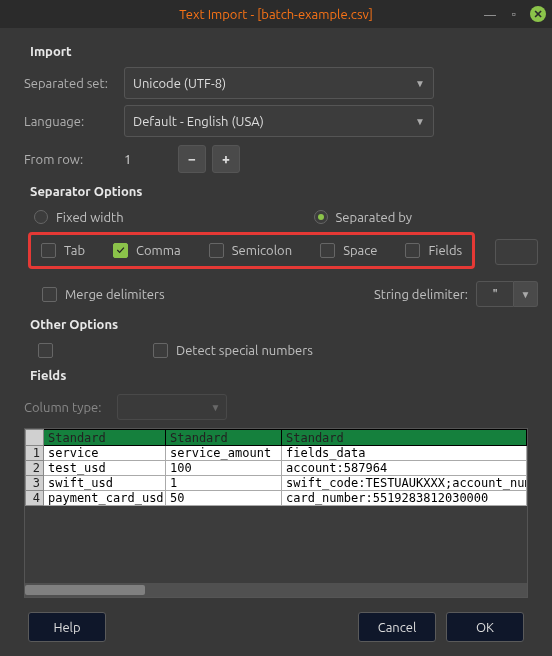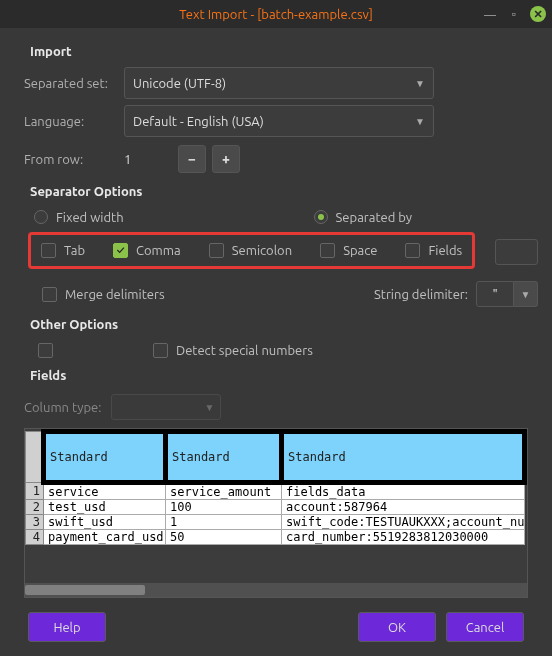--- a/index.html
+++ b/index.html
@@ -220,21 +220,21 @@
   .other-row {
     display: flex;
     align-items: center;
     gap: 100px;
     margin: 6px 0 4px 24px;
   }
   .fields-block { flex:1; display:flex; flex-direction:column; }
   .coltype-row {
     display:flex;
     align-items:center;
-    gap:10px;
+    gap:16px;
     margin: 6px 0 8px 10px;
   }
   .coltype-combo {
     width: 110px;
     height: 26px;
     background: #3c3c3c;
     border: 1px solid #555;
     border-radius: 3px;
     display:flex;
     align-items:center;
@@ -255,26 +255,26 @@
     min-height: 170px;
   }
   table.grid {
     width: 100%;
     border-collapse: collapse;
     font-family: "DejaVu Sans Mono","Consolas",monospace;
     font-size: 12px;
     table-layout: fixed;
   }
   table.grid th {
-    background: #7dd3fc;
+    background: #15803d;
     color: #222;
     font-weight: normal;
     text-align: left;
-    padding: 16px 4px;
-    border: 5px solid #000000;
+    padding: 0 4px;
+    border: 1px solid #000000;
     height: 16px;
   }
   table.grid td {
     background: #fff;
     color: #000;
     padding: 0 4px;
     border: 1px solid #aaa;
     white-space: nowrap;
     overflow: hidden;
     height: 15px;
@@ -307,21 +307,21 @@
     border-radius: 2px;
   }
   .footer {
     display: flex;
     justify-content: space-between;
     padding: 14px;
   }
   .btn {
     min-width: 78px;
     height: 30px;
-    background: #6d28d9;
+    background: #0f172a;
     border: 1px solid #5a5a5a;
     border-radius: 3px;
     color: #ddd;
     display: flex;
     align-items: center;
     justify-content: center;
     font-size: 13px;
   }
   .footer .right { display:flex; gap:10px; }
   .other-input {
@@ -496,19 +496,19 @@
         <div class="preview-scroll"></div>
         <div class="hscroll">
           <div class="hscroll-thumb"></div>
         </div>
       </div>
     </div>
 
     <div class="footer">
       <div class="btn">Help</div>
       <div class="right">
+        <div class="btn">Cancel</div>
         <div class="btn">OK</div>
-        <div class="btn">Cancel</div>
       </div>
     </div>
 
   </div>
 </div>
 
 </body></html>

